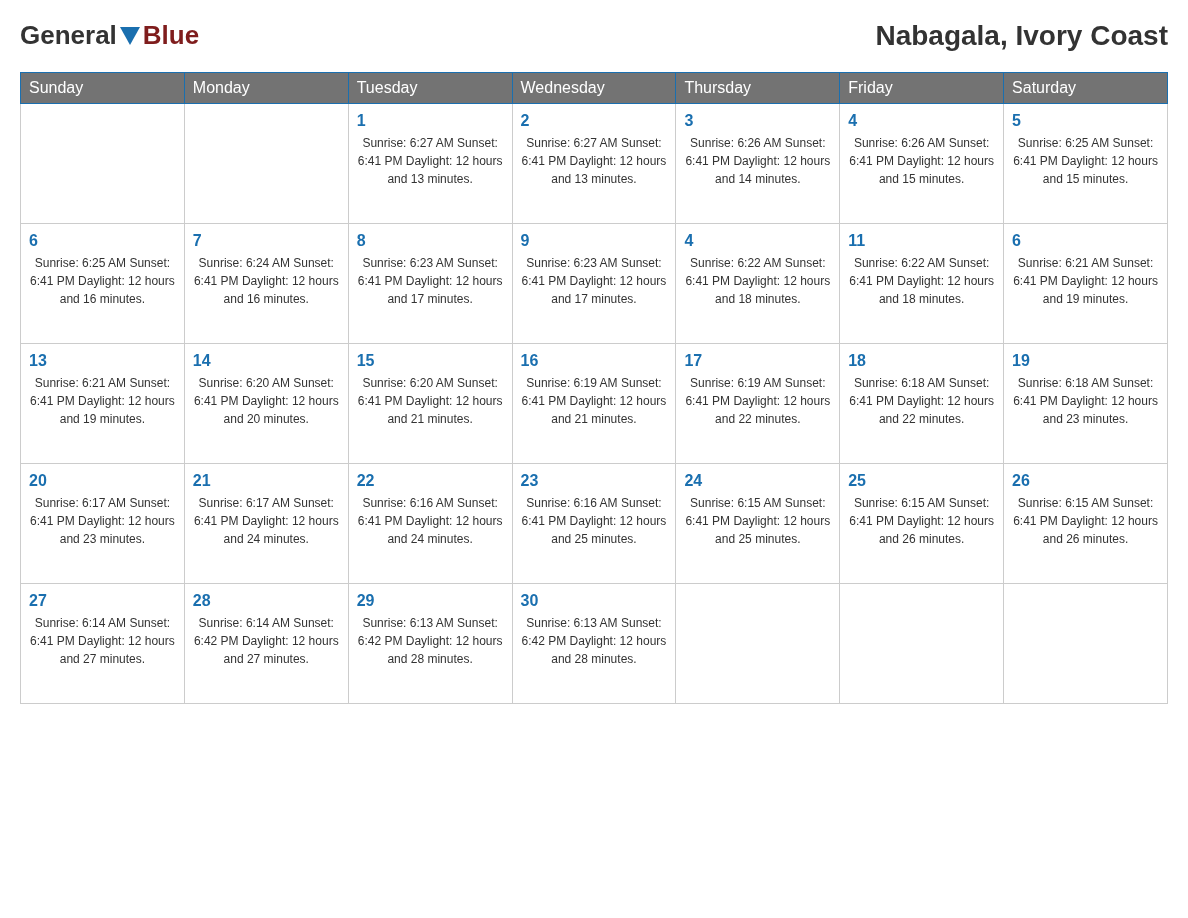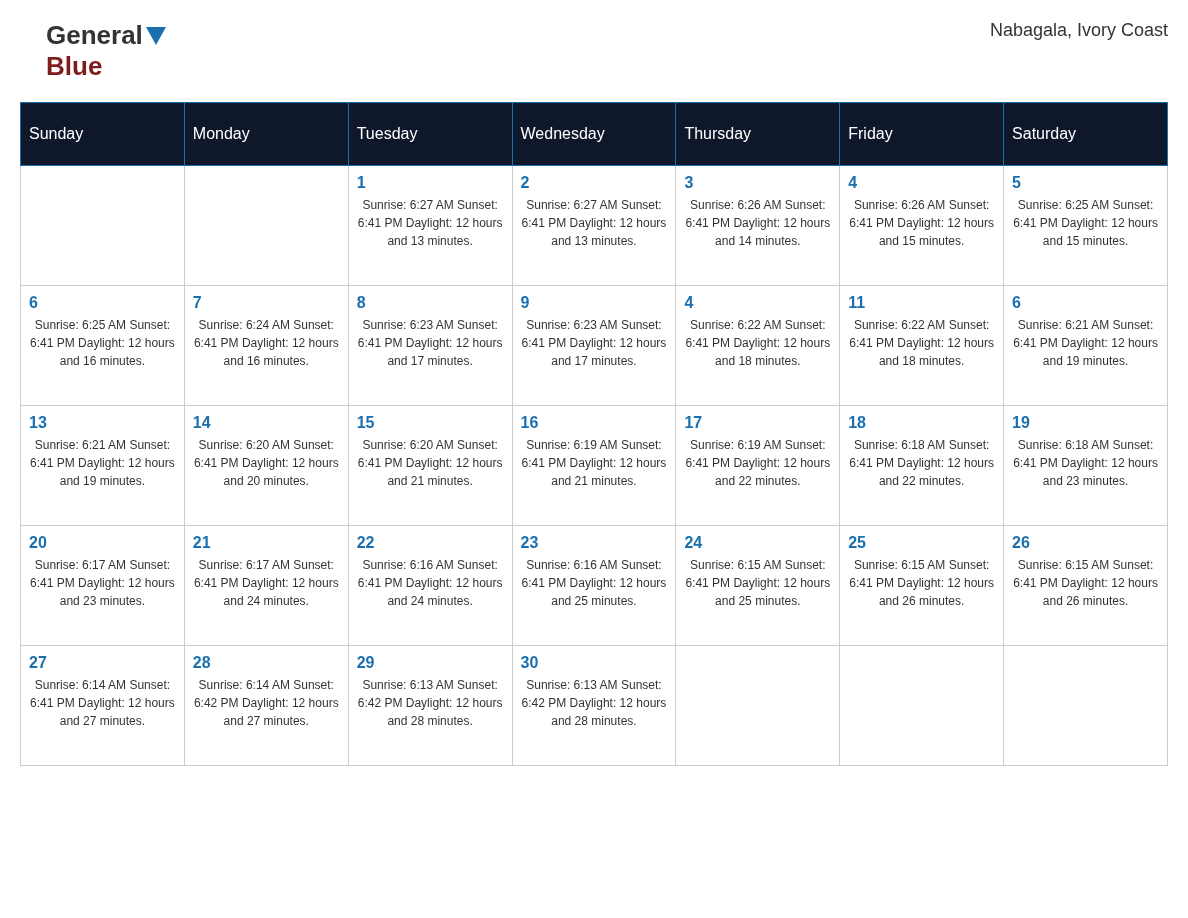--- a/index.html
+++ b/index.html
@@ -12,23 +12,22 @@
       min-height: 918px;
     }
     .header {
       display: flex;
       justify-content: space-between;
       align-items: flex-start;
       margin-bottom: 20px;
     }
     .logo {
       display: flex;
-      flex-direction: column;
+      flex-direction: row;
       align-items: flex-start;
-      margin-left: 26px;
     }
     .logo-text {
       display: flex;
       align-items: center;
       font-size: 26px;
       font-weight: bold;
       color: #333;
     }
     .logo-general { color: #333; }
     .logo-triangle {
@@ -48,33 +47,33 @@
     .title-area {
       text-align: right;
     }
     .month-title {
       font-size: 52px;
       font-weight: normal;
       color: #333;
       line-height: 1.1;
     }
     .location-title {
-      font-size: 18px;
-      color: #333;
-      font-weight: normal;
+      font-size: 28px;
+      color: #333;
+      font-weight: bold;
     }
     .calendar {
       width: 100%;
       border-collapse: collapse;
       table-layout: fixed;
     }
     .calendar thead th {
-      background-color: #0f172a;
+      background-color: #737373;
       color: #fff;
-      padding: 22px 8px;
+      padding: 6px 8px;
       text-align: left;
       font-size: 16px;
       font-weight: normal;
       border: 1px solid #1a6faf;
     }
     .calendar tbody td {
       border: 1px solid #ccc;
       vertical-align: top;
       padding: 8px;
       height: 120px;

